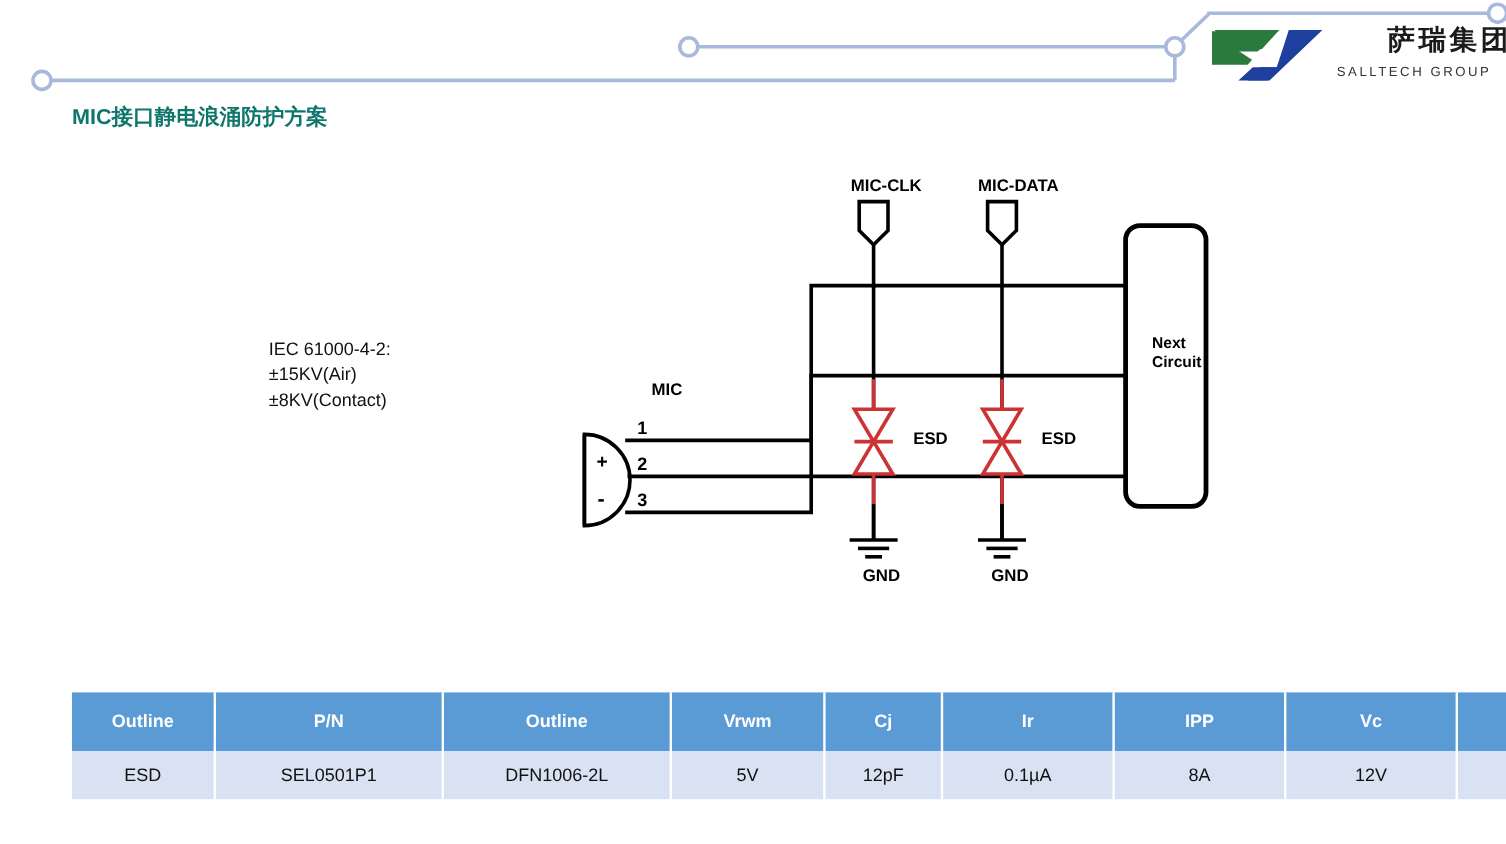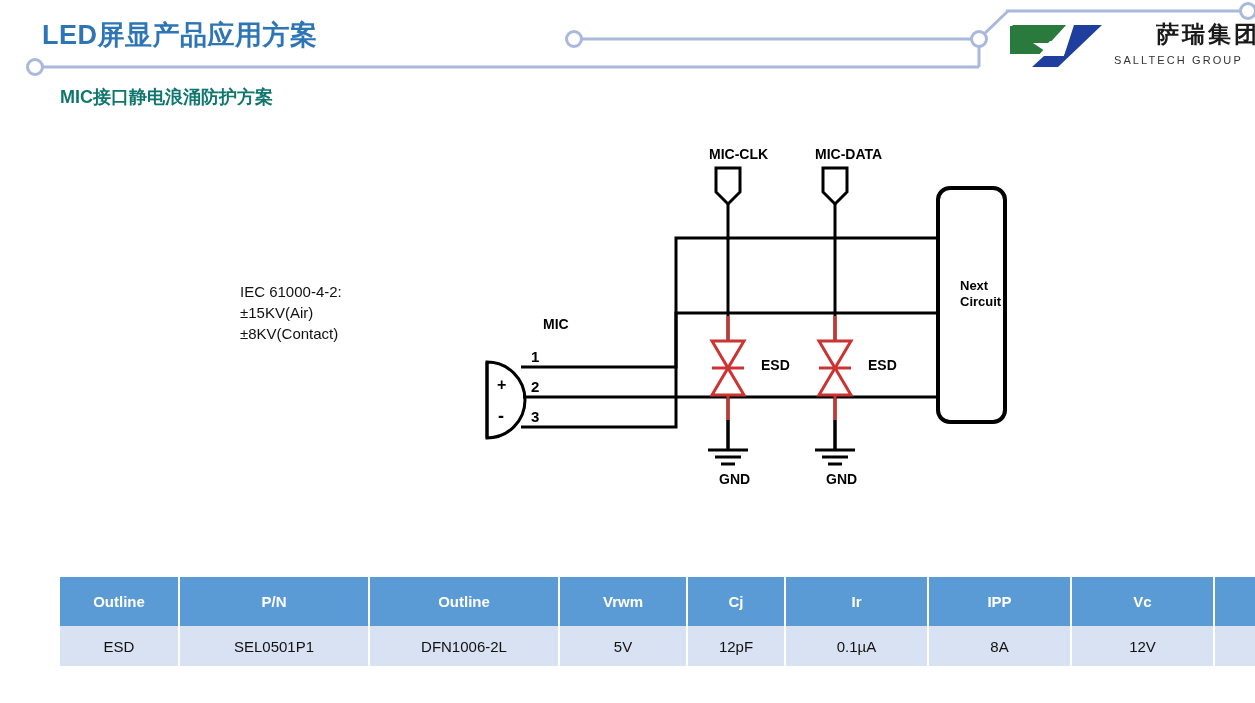--- a/index.html
+++ b/index.html
@@ -84,21 +84,21 @@
   }
 
   
   #circuit-diagram {
     position: absolute;
     left: 0px; top: 120px;
     width: 1100px; height: 390px;
   }
   #iec-note {
     position: absolute;
-    left: 240px; top: 281px;
+    left: 224px; top: 281px;
     font-size: 15px;
     line-height: 21px;
     color: #111111;
     white-space: nowrap;
   }
   #iec-note div { white-space: nowrap; }
 
   
   #spec-table {
     position: absolute;
@@ -144,21 +144,20 @@
     <line x1="979" y1="44" x2="979" y2="67" stroke="#A8B9DC" stroke-width="3"></line>
 
     <line x1="35" y1="67" x2="979" y2="67" stroke="#A8B9DC" stroke-width="3"></line>
 
     <circle cx="574" cy="39" r="7.5" fill="#ffffff" stroke="#A8B9DC" stroke-width="3"></circle>
     <circle cx="979" cy="39" r="7.5" fill="#ffffff" stroke="#A8B9DC" stroke-width="3"></circle>
     <circle cx="35" cy="67" r="7.5" fill="#ffffff" stroke="#A8B9DC" stroke-width="3"></circle>
     <circle cx="1248" cy="11" r="7.5" fill="#ffffff" stroke="#A8B9DC" stroke-width="3"></circle>
   </svg>
 
-  <div id="slide-title">LED屏显产品应用方案</div>
 </div>
 
 <div id="logo-block">
   <svg id="logo-mark" viewBox="0 0 98 46" width="98" height="46">
 
     <path d="M4,2 L62,2 L46,18 L22,18 L40,30 L4,30 L4,18 L22,18 L4,2 Z" fill="#2A7A3E"></path>
     <path d="M2,3 L58,3 L40,20 L18,20 L38,31 L2,31 Z" fill="#2A7A3E"></path>
 
     <path d="M68,2 L94,2 L50,44 L22,44 L34,33 L56,33 Z" fill="#1F3F9E"></path>
 

